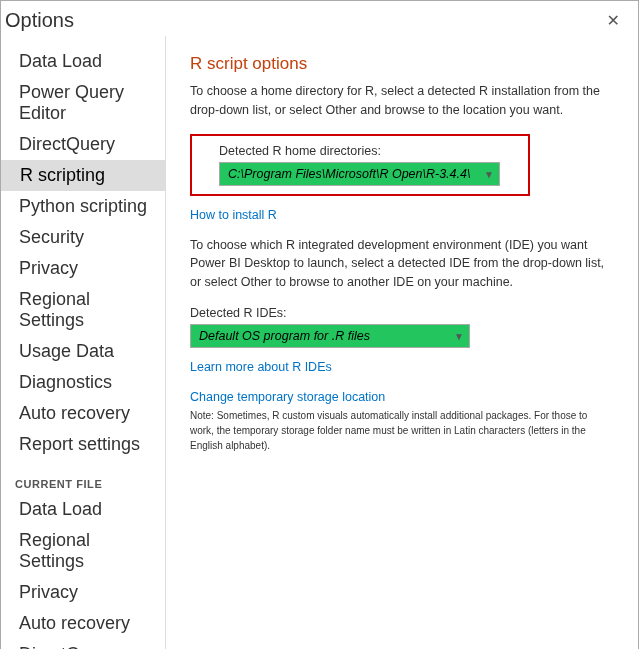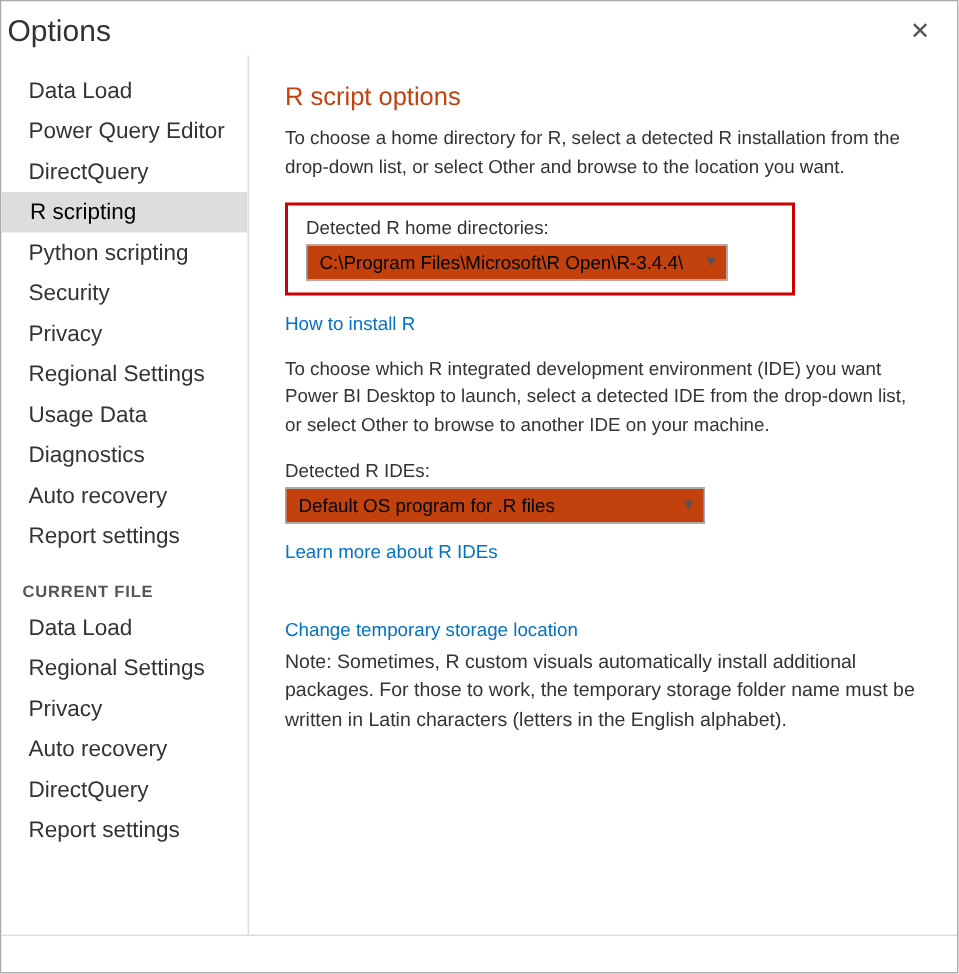--- a/index.html
+++ b/index.html
@@ -57,21 +57,21 @@
       font-size: 11px;
       font-weight: 700;
       color: #555;
       padding: 10px 14px 4px 14px;
       letter-spacing: 0.05em;
     }
     .sidebar-item {
       padding: 5px 14px 5px 18px;
       cursor: pointer;
       color: #333;
-      font-size: 15px;
+      font-size: 18px;
     }
     .sidebar-item.active {
       background: #ddd;
       color: #000;
       padding-left: 19px;
     }
     .content {
       flex: 1;
       padding: 18px 24px 10px 24px;
       overflow-y: auto;
@@ -83,42 +83,43 @@
       margin-bottom: 8px;
     }
     .content-desc {
       font-size: 12.5px;
       color: #333;
       line-height: 1.5;
       margin-bottom: 14px;
     }
     .field-section {
       border: 2px solid #c00;
-      padding: 8px 12px;
+      padding: 8px 27px;
       margin-bottom: 6px;
       display: inline-block;
       min-width: 340px;
     }
     .field-label {
       font-size: 12.5px;
       color: #333;
       margin-bottom: 4px;
     }
     .dropdown-wrapper {
       position: relative;
       display: inline-block;
     }
     .dropdown-wrapper select {
       min-width: 280px;
       padding: 4px 28px 4px 8px;
       font-size: 12.5px;
       border: 1px solid #aaa;
       appearance: none;
-      background: #c2410c;
-      cursor: pointer;
+      background: #22c55e;
+      cursor: pointer;
+      font-style: italic;
     }
     .dropdown-arrow {
       position: absolute;
       right: 6px;
       top: 50%;
       transform: translateY(-50%);
       pointer-events: none;
       font-size: 10px;
       color: #555;
     }
@@ -133,21 +134,21 @@
     .section-gap { margin-bottom: 14px; }
     .footer {
       display: flex;
       justify-content: flex-end;
       padding: 10px 20px 14px 20px;
       gap: 8px;
       background: #fff;
       border-top: 1px solid #ddd;
     }
     .note-text {
-      font-size: 13px;
+      font-size: 10px;
       color: #333;
       line-height: 1.5;
       margin-top: 4px;
     }
     .change-storage-link {
       color: #0073c5;
       font-size: 12.5px;
       cursor: pointer;
       text-decoration: none;
       display: block;
@@ -214,21 +215,21 @@
         <div class="dropdown-wrapper">
           <select><option value="Default OS program for .R files">Default OS program for .R files</option></select>
           <span class="dropdown-arrow">▼</span>
         </div>
       </div>
 
       <div>
         <a class="link">Learn more about R IDEs</a>
       </div>
 
-      <div style="margin-top:24px;">
+      <div style="margin-top:2px;">
         <a class="change-storage-link">Change temporary storage location</a>
         <div class="note-text">Note: Sometimes, R custom visuals automatically install additional packages. For those to work, the temporary storage folder name must be written in Latin characters (letters in the English alphabet).</div>
       </div>
     </div>
   </div>
 
   <div class="footer">
     
     
   </div>

